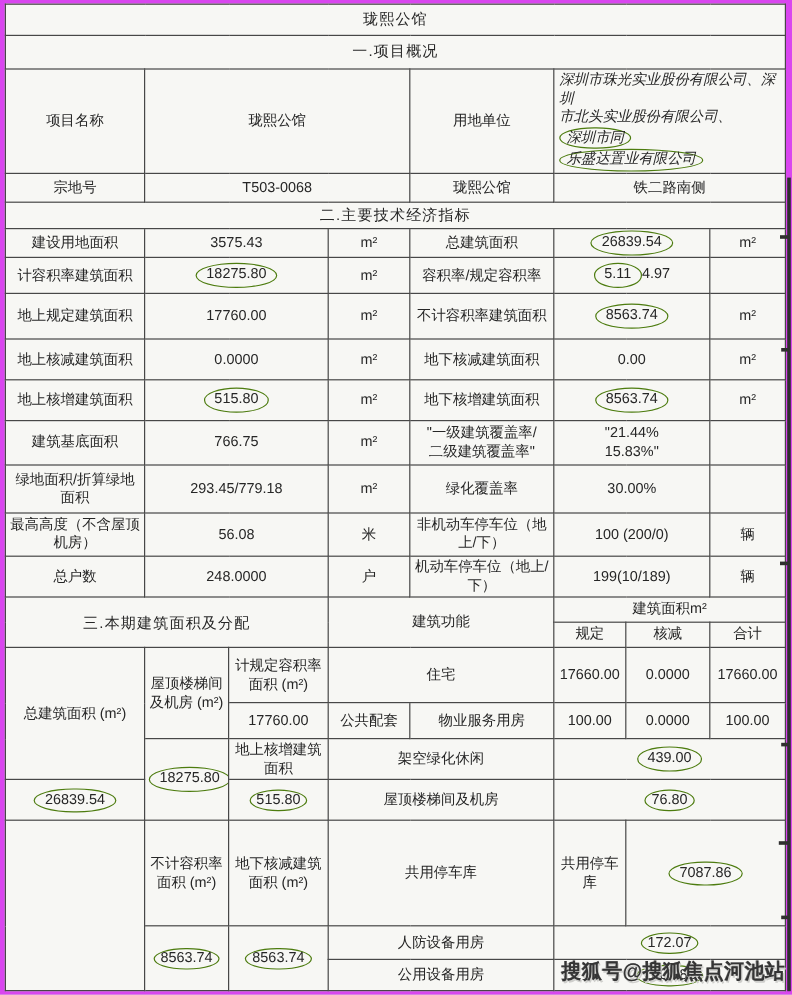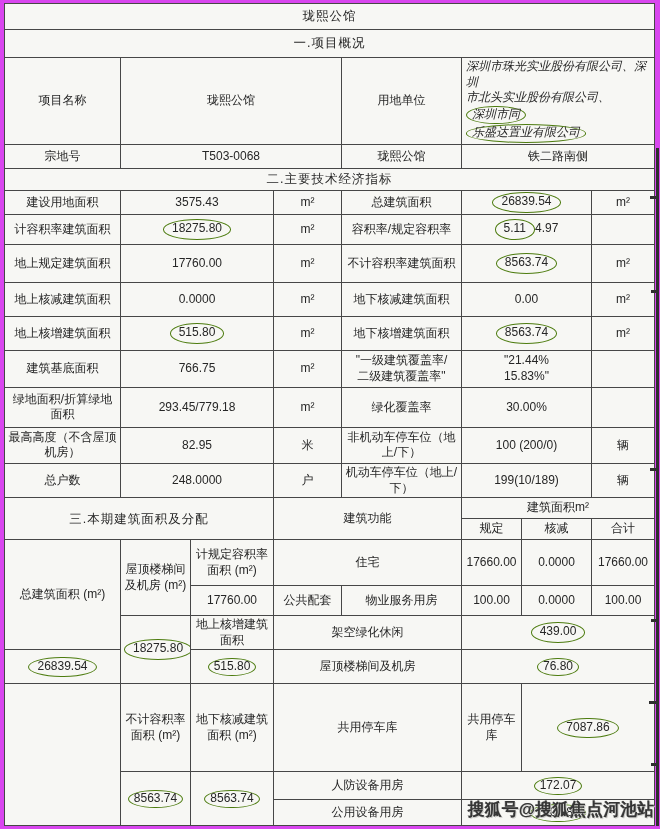--- a/index.html
+++ b/index.html
@@ -143,21 +143,21 @@
     <tr style="height:40px">
       <td>绿地面积/折算绿地面积</td>
       <td colspan="2">293.45/779.18</td>
       <td>m²</td>
       <td>绿化覆盖率</td>
       <td colspan="2">30.00%</td>
       <td></td>
     </tr>
     <tr style="height:36px">
       <td>最高高度（不含屋顶机房）</td>
-      <td colspan="2">82.95</td>
+      <td colspan="2">56.08</td>
       <td>米</td>
       <td>非机动车停车位（地上/下）</td>
       <td colspan="2">100 (200/0)</td>
       <td>辆</td>
     </tr>
     <tr style="height:30px">
       <td>总户数</td>
       <td colspan="2">248.0000</td>
       <td>户</td>
       <td>机动车停车位（地上/下）</td>

